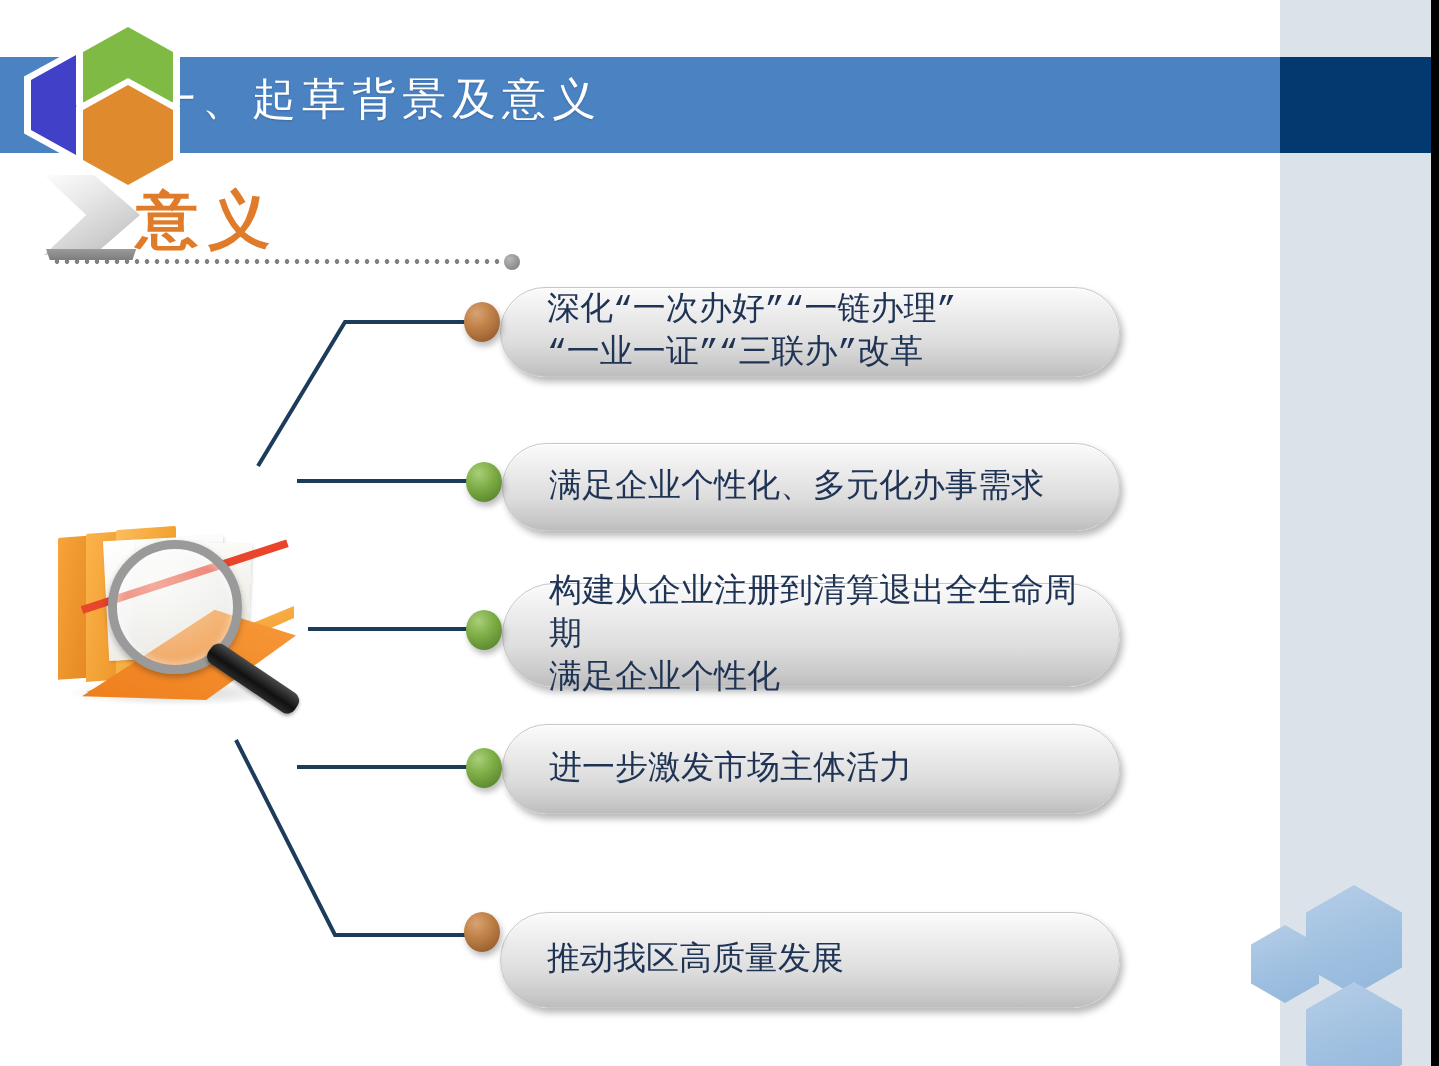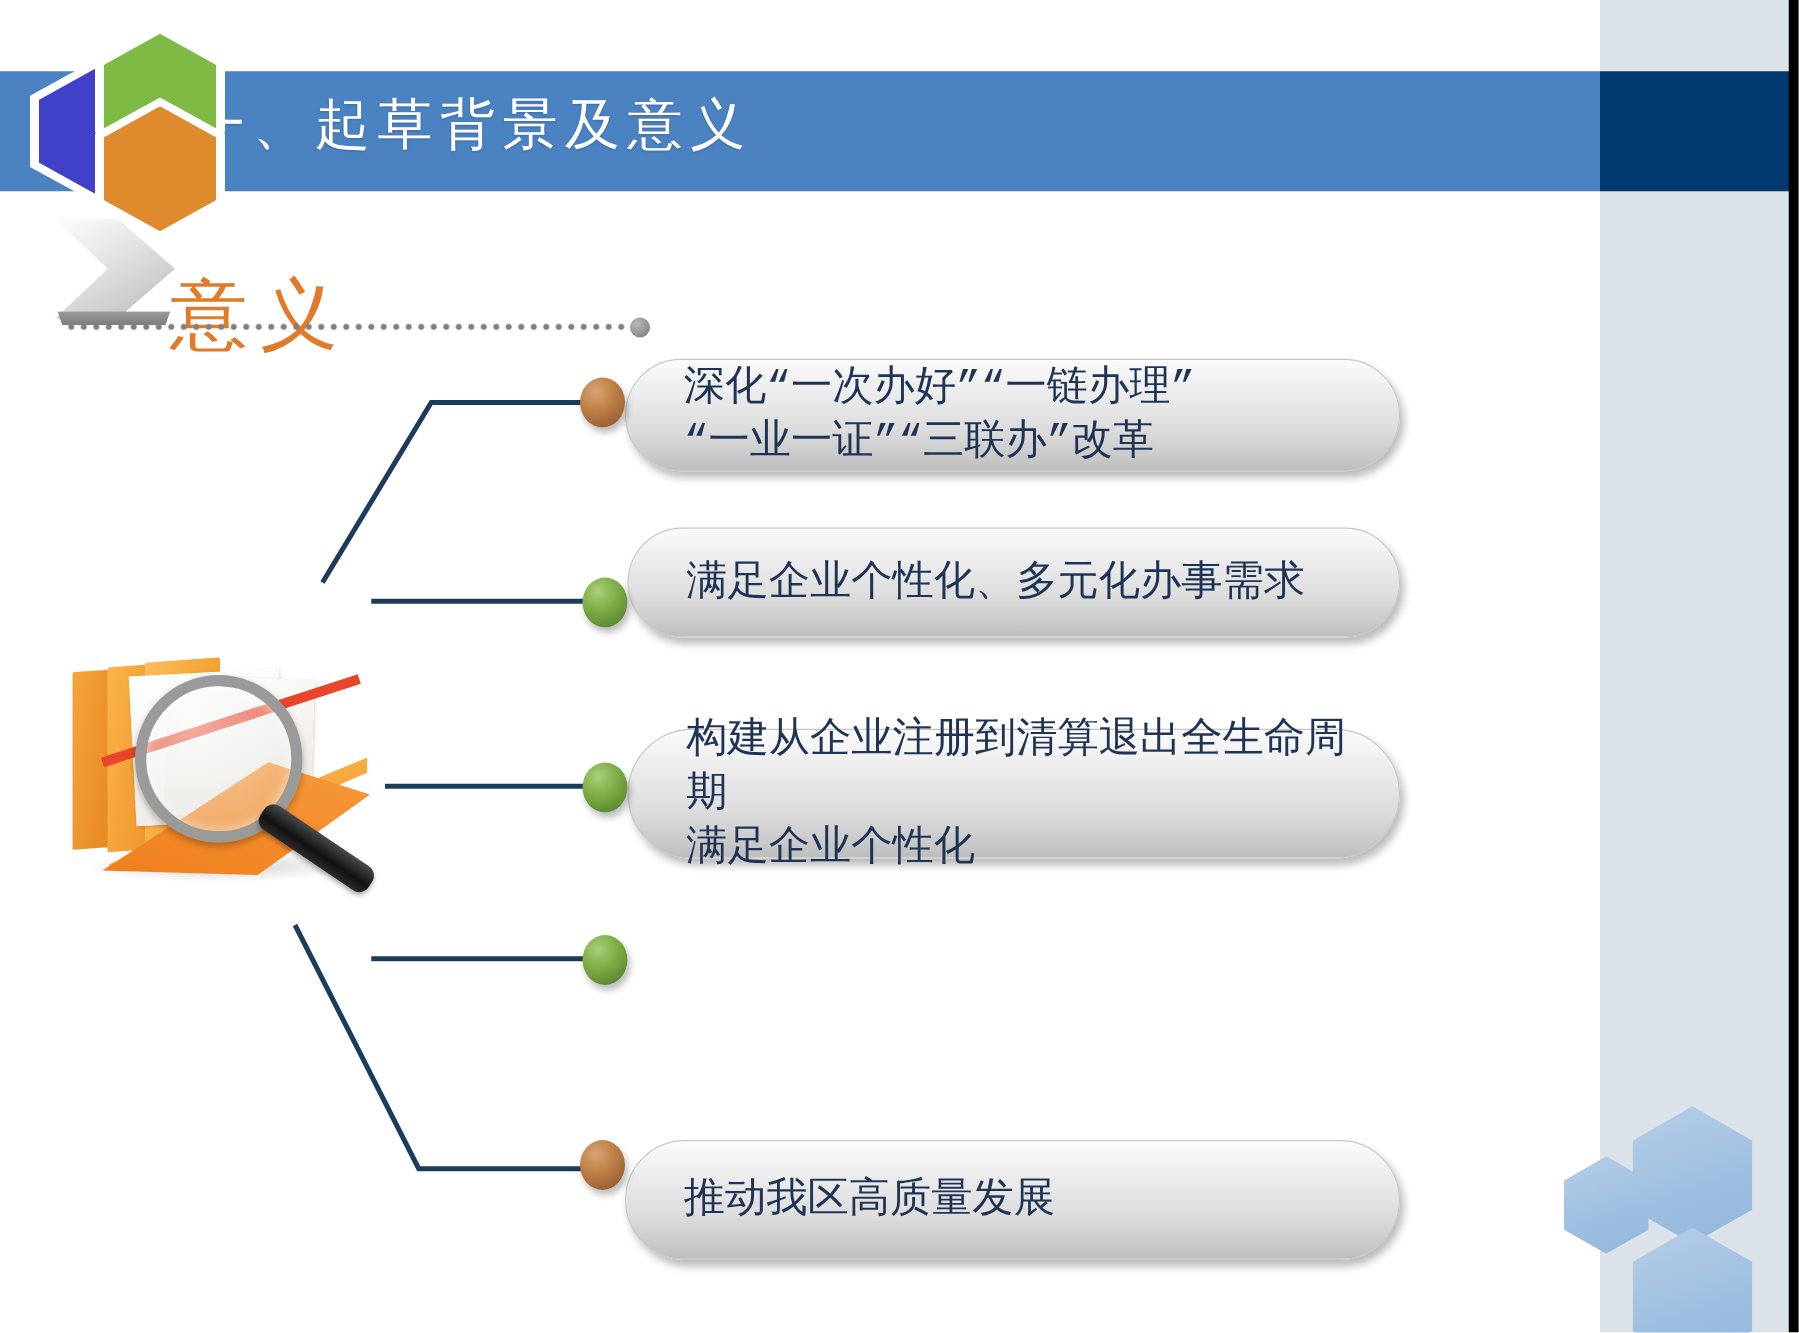--- a/index.html
+++ b/index.html
@@ -63,21 +63,21 @@
   }
   .chevron-base{
     position:absolute;left:2px;top:74px;width:94px;height:11px;
     background:linear-gradient(180deg,#9a9a9a,#7d7d7d);
     clip-path:polygon(0% 0%,96% 0%,92% 100%,4% 100%);
   }
   .heading-text{
     position:absolute;left:136px;top:178px;
     font-size:62px;color:#e07b29;letter-spacing:10px;
     font-family:"Liberation Sans","DejaVu Sans",sans-serif;
-    font-weight:400;white-space:nowrap;margin-top:32px;
+    font-weight:700;white-space:nowrap;
   }
   .dotted-rule{
     position:absolute;left:52px;top:258px;width:456px;height:7px;
     background-image:radial-gradient(circle,#808080 0 2.2px,transparent 2.6px);
     background-size:10px 7px;background-repeat:repeat-x;
   }
   .dotted-end-dot{
     position:absolute;left:504px;top:254px;width:16px;height:16px;
     border-radius:50%;
     background:radial-gradient(circle at 35% 32%,#b8b8b8,#8b8b8b 70%,#757575 100%);
@@ -214,31 +214,34 @@
       <path d="M236 740 L335 935 L468 935"></path>
     </g>
   </svg>
 
   <div class="pill" style="left:500px;top:287px;width:620px;height:90px;">
     <div class="pill-text">深化“一次办好”“一链办理”
 “一业一证”“三联办”改革</div>
   </div>
   <div class="ball ball-brown" style="left:464px;top:302px;"></div>
 
-  <div class="pill" style="left:502px;top:422px;width:618px;height:88px;text-align:center;">
+  <div class="pill" style="left:502px;top:443px;width:618px;height:88px;text-align:center;">
     <div class="pill-text">满足企业个性化、多元化办事需求</div>
   </div>
   <div class="ball ball-green" style="left:466px;top:462px;"></div>
 
   <div class="pill" style="left:502px;top:583px;width:618px;height:104px;">
     <div class="pill-text">构建从企业注册到清算退出全生命周期
 满足企业个性化</div>
   </div>
   <div class="ball ball-green" style="left:466px;top:610px;"></div>
 
+  <div class="pill" style="left:502px;top:724px;width:618px;height:90px;">
+    <div class="pill-text">进一步激发市场主体活力</div>
+  </div>
   <div class="ball ball-green" style="left:466px;top:748px;"></div>
 
   <div class="pill" style="left:500px;top:884px;width:620px;height:96px;margin-top:28px;">
     <div class="pill-text">推动我区高质量发展</div>
   </div>
   <div class="ball ball-brown" style="left:464px;top:912px;"></div>
 
 </div>
 
 </body></html>

